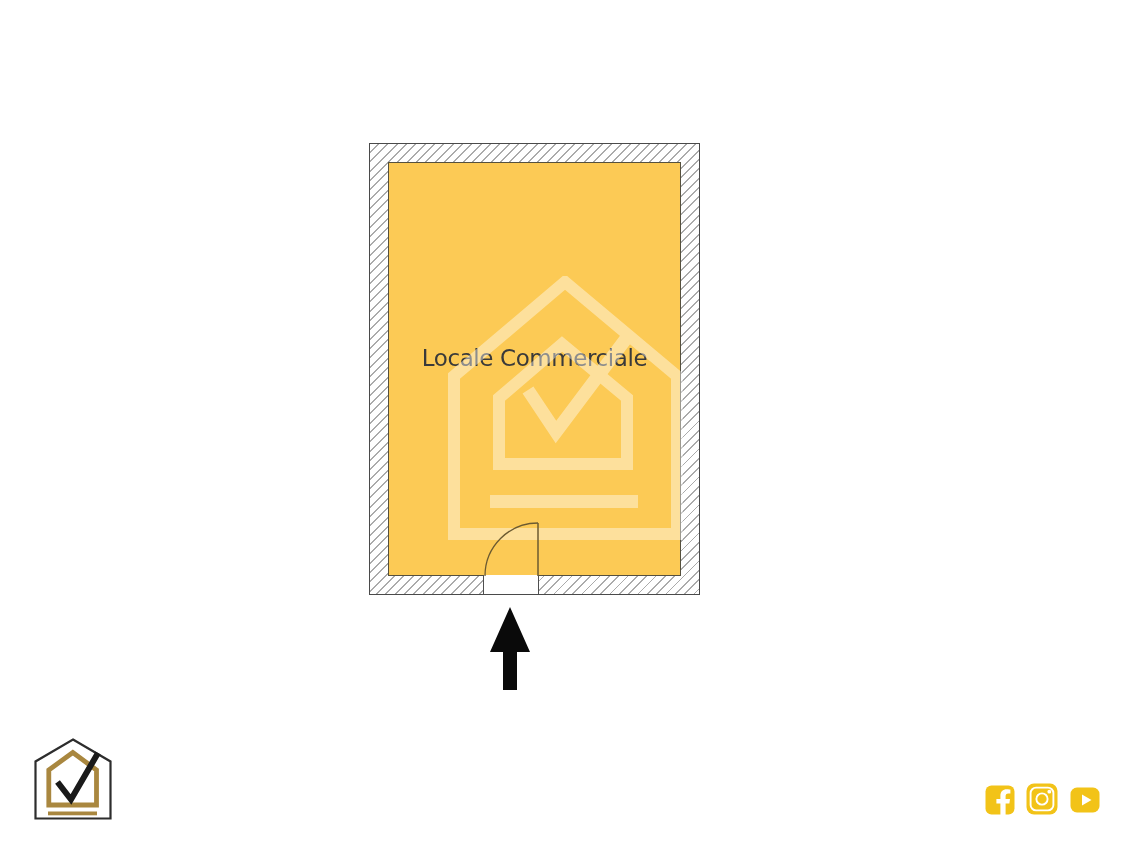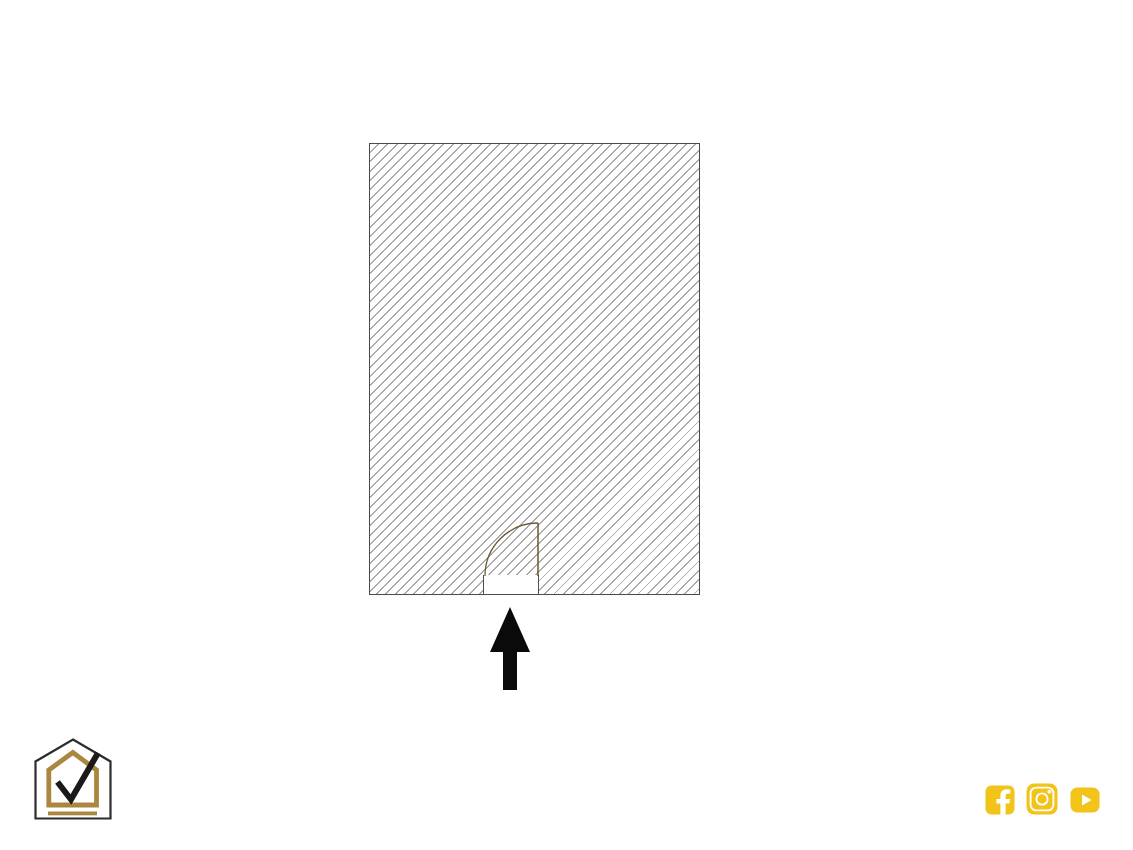--- a/index.html
+++ b/index.html
@@ -81,20 +81,33 @@
   .social-fb { left: 985px;  top: 785px; width: 30px; height: 30px; }
   .social-ig { left: 1026px; top: 783px; width: 32px; height: 32px; }
   .social-yt { left: 1070px; top: 787px; width: 30px; height: 26px; }
   .social-link svg { width: 100%; height: 100%; }
 </style>
 </head>
 <body>
 
 <div class="plan">
 
+  <div class="room" style="background-color: rgb(252, 202, 85);">
+
+    <div class="room-label" style="color: rgb(58, 58, 58);">Locale Commerciale</div>
+
+    <svg class="watermark" viewBox="0 0 235 264" preserveAspectRatio="none" style="opacity: 0.42;">
+      <g fill="none" stroke="#ffffff">
+        <polygon points="117,6 229,100 229,258 6,258 6,100" stroke-width="12"></polygon>
+        <polygon points="114,68 179,122 179,188 51,188 51,122" stroke-width="12"></polygon>
+        <path d="M 80 114 L 108 156 L 180 60" stroke-width="13"></path>
+      </g>
+      <rect x="42" y="219" width="148" height="13" stroke="none" fill="#ffffff"></rect>
+    </svg>
+  </div>
 
   <div class="door-opening"></div>
 
   <svg class="door-swing" viewBox="0 0 60 58">
     <line x1="56" y1="3" x2="56" y2="56" stroke-width="1.5" fill="none" stroke="#6b5a31"></line>
     <path d="M 56 3 A 53 53 0 0 0 3 56" stroke-width="1.3" fill="none" stroke="#6b5a31"></path>
   </svg>
 </div>
 
 <svg class="entrance-arrow" viewBox="0 0 44 88">

